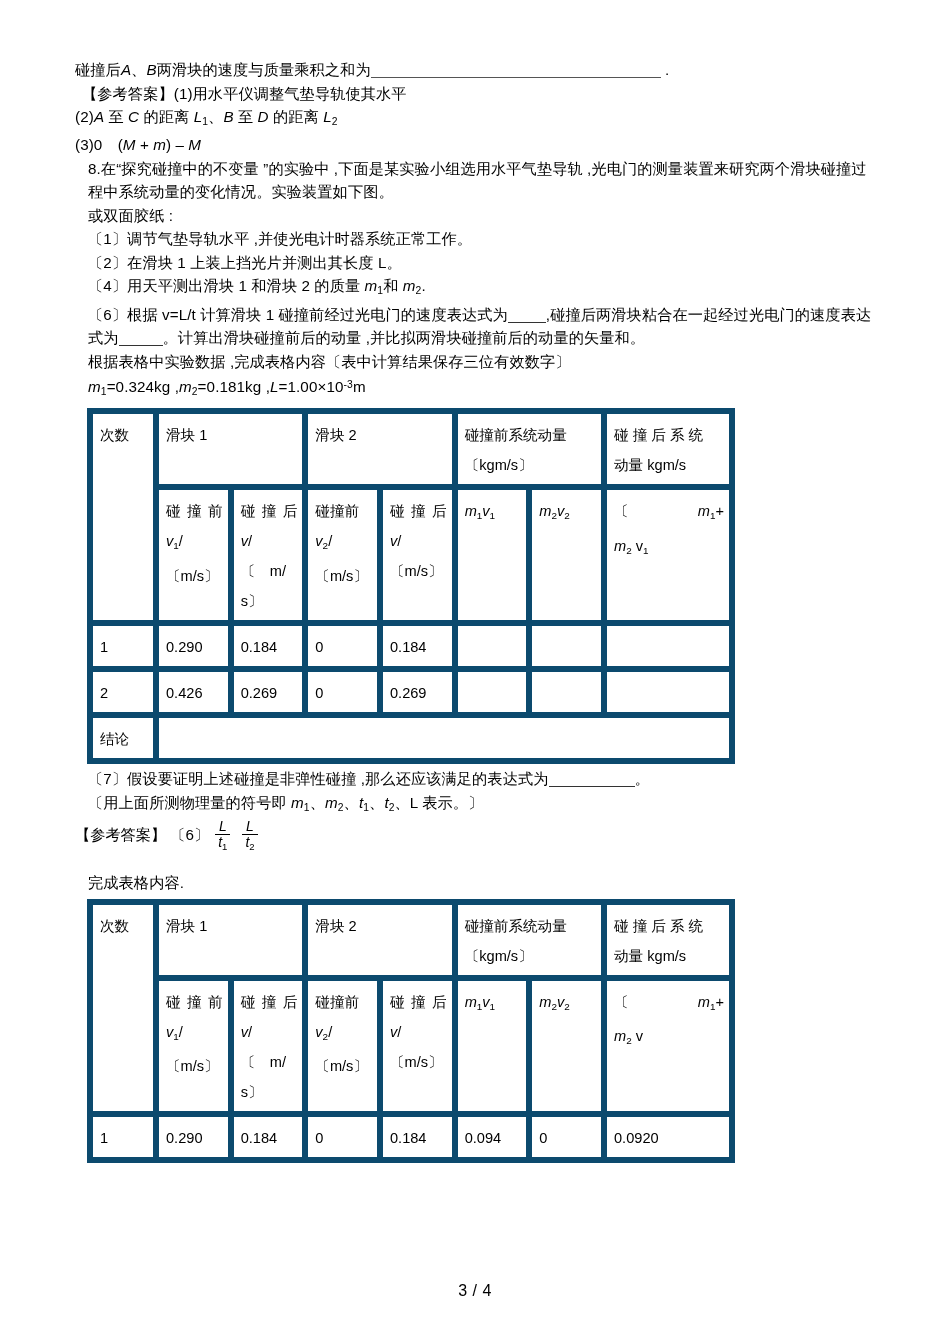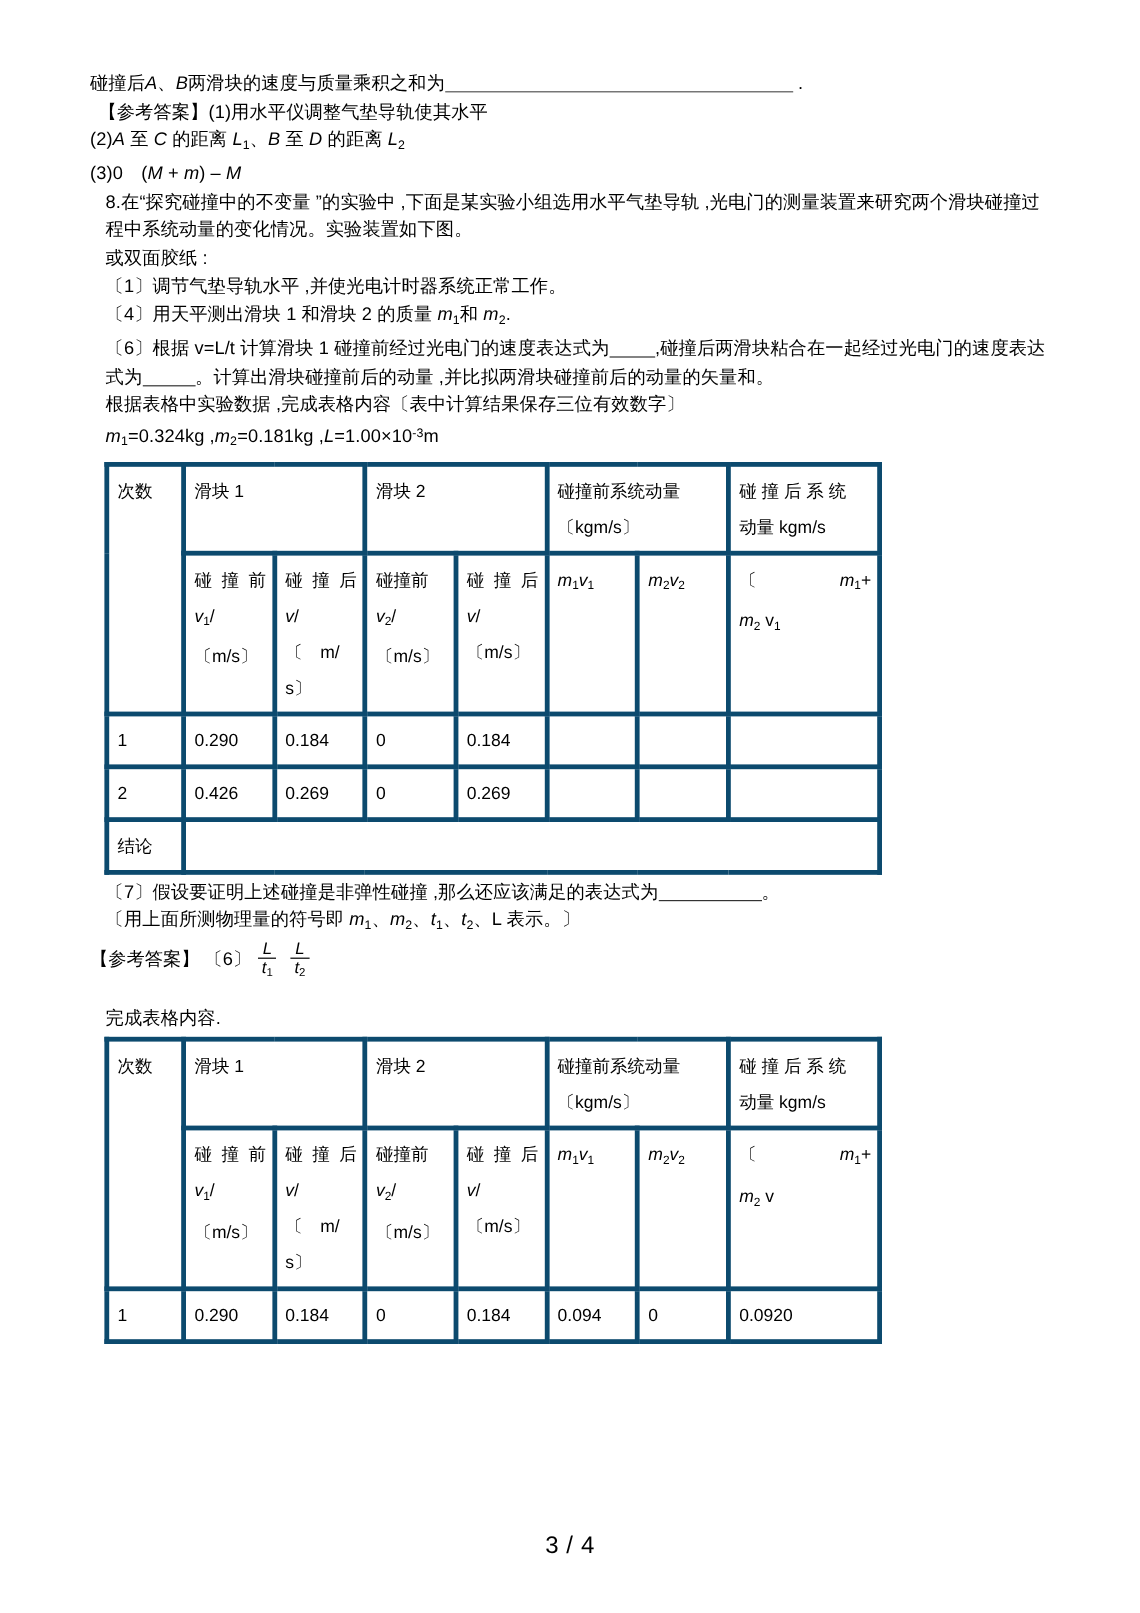--- a/index.html
+++ b/index.html
@@ -63,21 +63,21 @@
   sup { font-size: 0.68em; vertical-align: 0.42em; }
 
   
   table.exp {
     border-collapse: collapse;
     table-layout: fixed;
     margin: 4px 0 0 12px;
     width: 648px;
   }
   table.exp td {
-    border: 4px solid #0c4a6e;
+    border: 6px solid #0c4a6e;
     vertical-align: top;
     padding: 6px 5px 4px 7px;
     font-size: 14.6px;
     line-height: 30px;
     font-family: "Liberation Sans", "DejaVu Sans", sans-serif;
   }
   td.c-times { width: 48px; }
   td.c-v1a { width: 76px; }
   td.c-v1b { width: 72px; }
   td.c-v2a { width: 94px; }
@@ -106,21 +106,21 @@
   .spacer-20 { height: 20px; }
 
   .answer-line { font-size: 15.2px; line-height: 23.5px; margin-top: 4px; }
 
   .footer {
     position: absolute;
     left: 0;
     right: 0;
     bottom: 44px;
     text-align: center;
-    font-size: 20px;
+    font-size: 16px;
     letter-spacing: 0.5px;
   }
 </style>
 </head>
 <body>
 
 <div class="page">
 
   <div class="ln"><span>碰撞后</span><i>A</i><span>、</span><i>B</i><span>两滑块的速度与质量乘积之和为</span><span class="blank-long"></span><span> .</span></div>
 
@@ -128,20 +128,21 @@
 
   <div class="ln"><span>(2)</span><i>A</i> <span>至</span> <i>C</i> <span>的距离</span> <i>L</i><sub>1</sub><span>、</span><i>B</i> <span>至</span> <i>D</i> <span>的距离</span> <i>L</i><sub>2</sub></div>
 
   <div class="ln"><span>(3)0　(</span><i>M</i><span> + </span><i>m</i><span>) – </span><i>M</i></div>
 
   <div class="ln ind-sp">8.在“探究碰撞中的不变量 ”的实验中 ,下面是某实验小组选用水平气垫导轨 ,光电门的测量装置来研究两个滑块碰撞过程中系统动量的变化情况。实验装置如下图。</div>
 
   <div class="ln ind-sp">或双面胶纸 :</div>
 
   <div class="ln ind-sp">〔1〕调节气垫导轨水平 ,并使光电计时器系统正常工作。</div>
+  <div class="ln ind-sp">〔2〕在滑块 1 上装上挡光片并测出其长度 L。</div>
 
   <div class="ln ind-sp"><span>〔4〕用天平测出滑块 1 和滑块 2 的质量 </span><i>m</i><sub>1</sub><span>和 </span><i>m</i><sub>2</sub><span>.</span></div>
 
 
   <div class="ln ind-sp"><span>〔6〕根据 v=L/t 计算滑块 1 碰撞前经过光电门的速度表达式为</span><span class="blank-s"></span><span>,碰撞后两滑块粘合在一起经过光电门的速度表达式为</span><span class="blank-s2"></span><span>。计算出滑块碰撞前后的动量 ,并比拟两滑块碰撞前后的动量的矢量和。</span></div>
 
   <div class="ln ind-sp">根据表格中实验数据 ,完成表格内容〔表中计算结果保存三位有效数字〕</div>
 
   <div class="ln ind-sp"><i>m</i><sub>1</sub><span>=0.324kg ,</span><i>m</i><sub>2</sub><span>=0.181kg ,</span><i>L</i><span>=1.00×10</span><sup>-3</sup><span>m</span></div>
 

